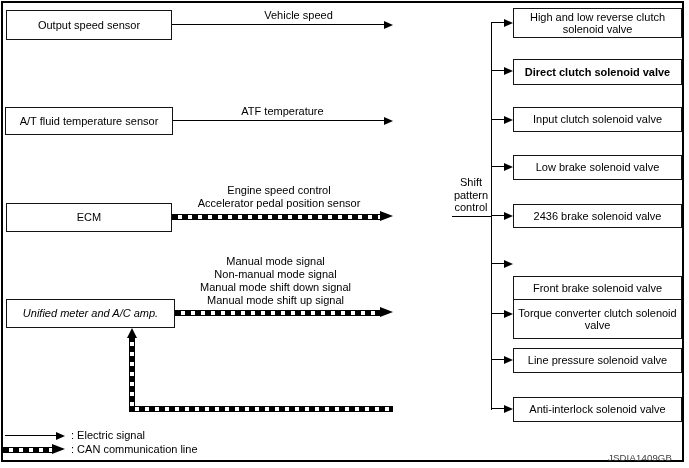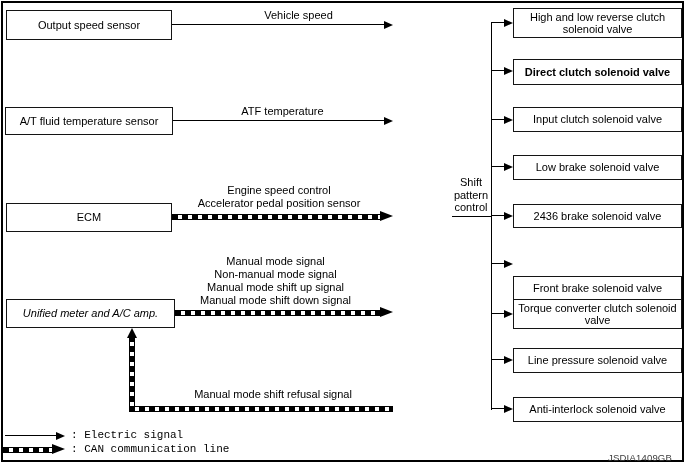--- a/index.html
+++ b/index.html
@@ -21,21 +21,21 @@
   .canv{position:absolute;width:4px;border-left:1px solid #000;border-right:1px solid #000;
         background:repeating-linear-gradient(0deg,#000 0 6px,#fff 6px 10px);}
   .tri-r{position:absolute;width:0;height:0;border-top:4px solid transparent;
          border-bottom:4px solid transparent;border-left:9px solid #000;}
   .tri-r-big{position:absolute;width:0;height:0;border-top:5.5px solid transparent;
          border-bottom:5.5px solid transparent;border-left:13px solid #000;}
   .tri-up{position:absolute;width:0;height:0;border-left:5px solid transparent;
          border-right:5px solid transparent;border-bottom:10px solid #000;}
   .slabel{position:absolute;text-align:center;line-height:13px;}
   .figcode{position:absolute;right:17px;top:452px;font-size:9.5px;letter-spacing:0.2px;color:#3d3d3d;}
-  .legend-text{position:absolute;line-height:13px;font-family:Liberation Mono, monospace;}
+  .legend-text{position:absolute;line-height:13px;}
 </style>
 </head>
 <body>
 
 <div id="stage">
   <div class="frame"></div>
 
   <div class="nbox" style="left:6px;top:10px;width:166px;height:30px;">
     <span>Output speed sensor</span>
   </div>
@@ -61,21 +61,21 @@
   </div>
   <div class="nbox" style="left:513px;top:155px;width:169px;height:25px;">
     <span>Low brake solenoid valve</span>
   </div>
   <div class="nbox" style="left:513px;top:204px;width:169px;height:24px;">
     <span>2436 brake solenoid valve</span>
   </div>
   <div class="nbox" style="left:513px;top:252px;width:169px;height:25px;margin-top:24px;">
     <span>Front brake solenoid valve</span>
   </div>
-  <div class="nbox" style="left:513px;top:299px;width:169px;height:30px;">
+  <div class="nbox" style="left:513px;top:299px;width:169px;height:40px;">
     <span>Torque converter clutch solenoid valve</span>
   </div>
   <div class="nbox" style="left:513px;top:348px;width:169px;height:25px;text-align:center;">
     <span>Line pressure solenoid valve</span>
   </div>
   <div class="nbox" style="left:513px;top:397px;width:169px;height:25px;">
     <span>Anti-interlock solenoid valve</span>
   </div>
 
   <div class="hline" style="left:172px;top:24px;width:212px;"></div>
@@ -91,28 +91,27 @@
   <div class="slabel" style="left:168px;top:184px;width:222px;">
     <div>Engine speed control</div>
     <div>Accelerator pedal position sensor</div>
   </div>
 
   <div class="canh" style="left:175px;top:310px;width:205px;"></div>
   <div class="tri-r-big" style="left:380px;top:307px;"></div>
   <div class="slabel" style="left:163px;top:255px;width:225px;">
     <div>Manual mode signal</div>
     <div>Non-manual mode signal</div>
+    <div>Manual mode shift down signal</div>
     <div>Manual mode shift up signal</div>
-    <div>Manual mode shift down signal</div>
   </div>
 
   <div class="canh" style="left:129px;top:406px;width:264px;"></div>
   <div class="canv" style="left:129px;top:337px;height:75px;"></div>
   <div class="tri-up" style="left:127px;top:328px;"></div>
-  <div class="slabel" style="left:163px;top:388px;width:220px;">Manual mode shift refusal signal</div>
 
   <div class="hline" style="left:452px;top:216px;width:39px;"></div>
   <div class="slabel" style="left:448px;top:176px;width:46px;line-height:12.5px;">
     <div>Shift</div>
     <div>pattern</div>
     <div>control</div>
   </div>
   <div class="vline" style="left:491px;top:22px;height:388px;"></div>
 
   <div class="hline" style="left:492px;top:22px;width:12px;"></div>

